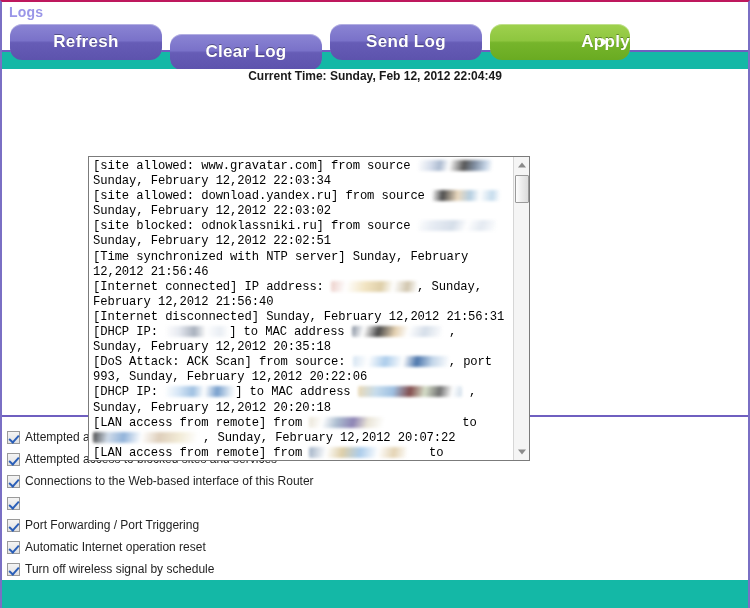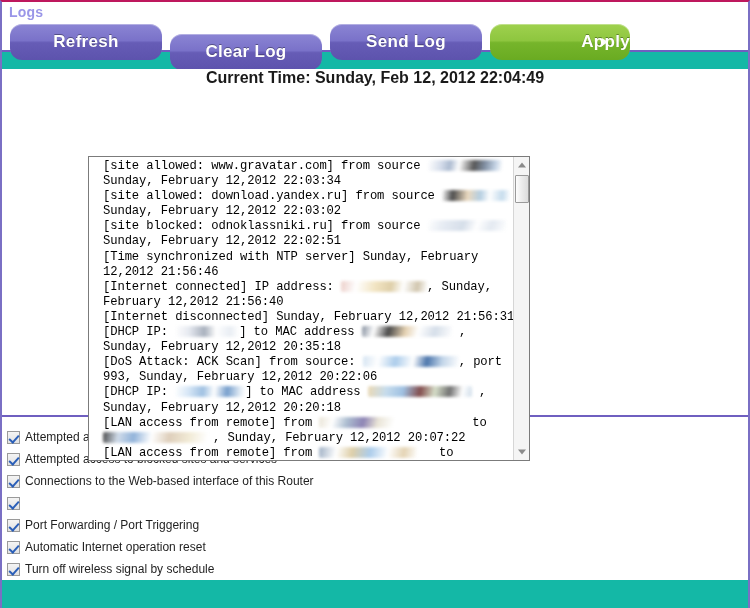--- a/index.html
+++ b/index.html
@@ -101,21 +101,21 @@
   #log-section {
     position: relative;
     height: 348px;
     box-sizing: border-box;
     border-bottom: 2px solid #6f5fc0;
     background: #ffffff;
   }
   #current-time {
     text-align: center;
     margin-top: 17px;
-    font-size: 16px;
+    font-size: 12px;
     font-weight: bold;
     color: #1a1a1a;
     font-family: "Liberation Sans", sans-serif;
   }
   #log-box-wrap {
     position: absolute;
     left: 86px;
     top: 87px;
     width: 442px;
     height: 305px;
@@ -129,21 +129,20 @@
     flex: 1 1 auto;
     padding: 2px 2px 2px 4px;
     box-sizing: border-box;
     font-family: "Liberation Mono", monospace;
     font-size: 12.2px;
     line-height: 15.1px;
     color: #000000;
     white-space: pre;
     overflow: hidden;
     letter-spacing: -0.1px;
-    margin-left: 10px;
   }
   .logline { display: block; height: 15.1px; }
   .redact {
     display: inline-block;
     vertical-align: -2px;
     height: 11px;
     border-radius: 2px;
     filter: blur(1.6px);
     opacity: .85;
   }

